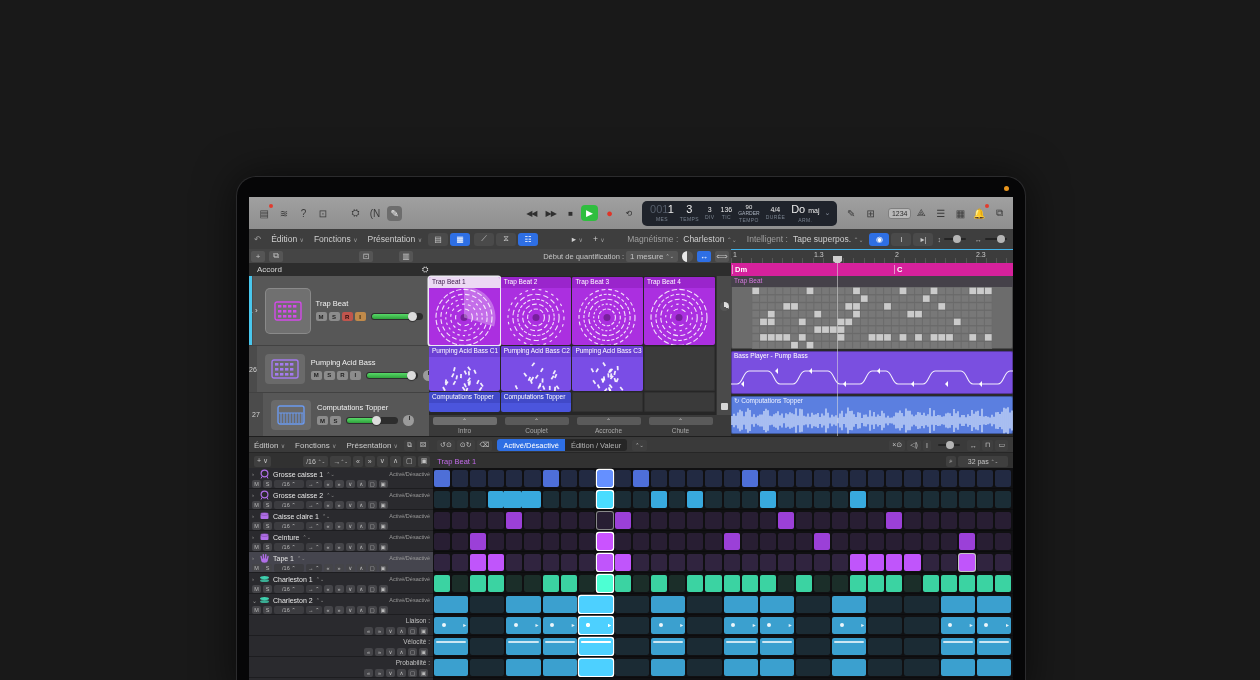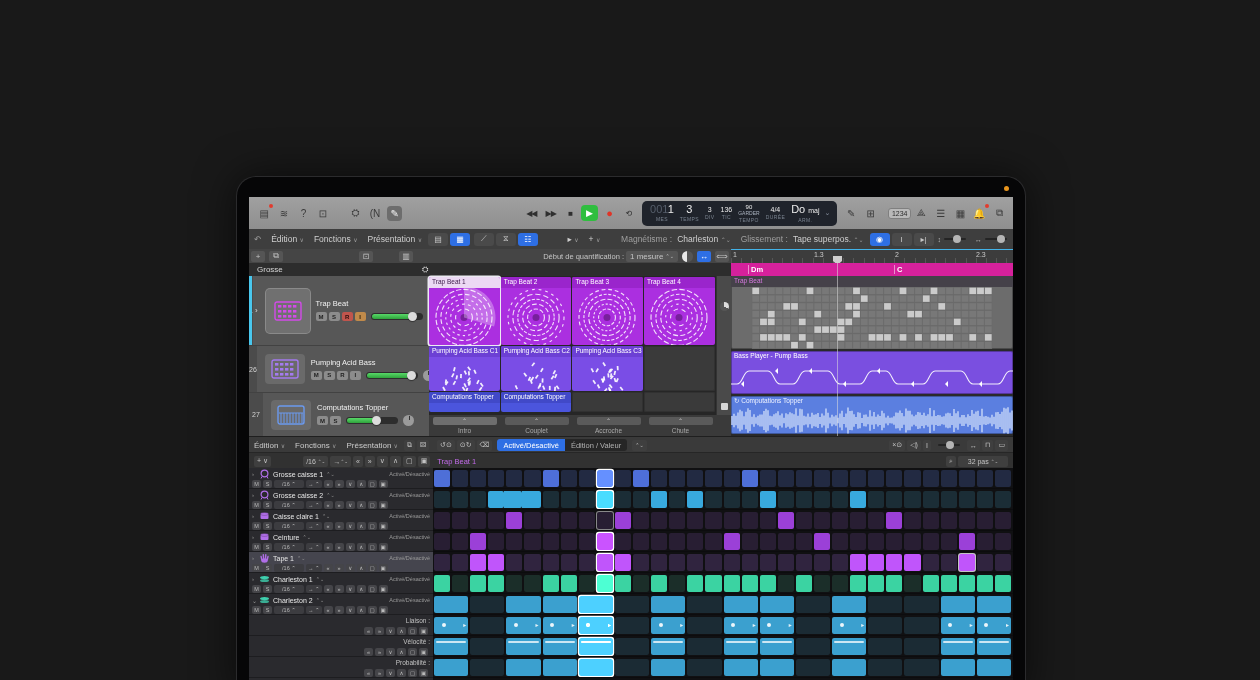--- a/index.html
+++ b/index.html
@@ -213,21 +213,21 @@
       <div style="width:6px"></div>
       <div class="mbtn">⟋</div>
       <div class="mbtn">⧖</div>
       <div class="mbtn blue">☷</div>
       <div style="width:84px"></div>
       <div class="menu">▸ <span class="car">∨</span></div>
       <div class="menu">+ <span class="car">∨</span></div>
       <div style="width:38px"></div>
       <div class="menu" style="color:#9f9f9f">Magnétisme :</div>
       <div class="menu" style="margin-left:0"><span>Charleston</span> <span class="car">⌃⌄</span></div>
-      <div class="menu" style="color:#9f9f9f">Glissement :</div>
+      <div class="menu" style="color:#9f9f9f">Intelligent :</div>
       <div class="menu" style="margin-left:0"><span>Tape superpos.</span> <span class="car">⌃⌄</span></div>
       <div class="mbtn blue">◉</div>
       <div class="mbtn">I</div>
       <div class="mbtn">▸|</div>
       <div class="slider">↕<span class="trk">
             <span class="th" style="left:9px"></span>
           </span></div>
       <div class="slider">↔<span class="trk">
             <span class="th" style="left:12px"></span>
           </span></div>
@@ -241,21 +241,21 @@
       <div style="width:22px"></div>
       <div class="tbx">▥</div>
       <div style="flex:1"></div>
       <div>Début de quantification :</div>
       <div class="tbx" style="padding:0 4px"><span>1 mesure</span>&nbsp;<span style="font-size:5px">⌃⌄</span></div>
       <div class="tbx" style="border-radius:50%;width:11px;min-width:11px;background:linear-gradient(90deg,#e8e8e8 50%,#555 50%)"></div>
       <div class="tbx" style="background:#2e6fe4;color:#fff">↔</div>
       <div class="tbx">⟺</div>
     </div>
     <div class="accrow">
-      <div style="margin-left:8px">Grosse</div>
+      <div style="margin-left:8px">Accord</div>
       <div style="position:absolute;left:173px">⛭</div>
     </div>
 
     <div class="llbody">
       <div class="lltracks" id="ll-tracks">
           <div class="lltrack" style="height: 69px;">
             <div class="numcol">1<span class="selbar"></span></div>
             <div style="font-size: 8px; color: rgb(221, 221, 221); margin-left: 2px;">›</div>
             <div class="tile big">
               <svg width="28" height="20" viewBox="0 0 28 20">
@@ -508,21 +508,21 @@
     <div class="arr">
       <div class="ruler" id="arr-ruler">
           <div class="ticks"></div>
           <span class="rnum" style="left: 2px;">1</span>
           <span class="rnum" style="left: 83px;">1.3</span>
           <span class="rnum" style="left: 164px;">2</span>
           <span class="rnum" style="left: 245px;">2.3</span>
           <div class="phmark" style="left: 102px;"></div>
         </div>
       <div class="chordstrip" id="arr-chords" style="background: rgb(214, 33, 156);">
-          <div class="chord" style="left: 17px;">Dm</div>
+          <div class="chord" style="left: 1px;">Dm</div>
           <div class="chord" style="left: 163px;">C</div>
         </div>
       <div id="arr-regions">
           <div class="region" style="top: 27px; height: 73px; background: rgb(108, 108, 108);">
             <div class="rhead" style="background: rgb(69, 65, 73); color: rgb(214, 122, 224);">Trap Beat</div>
             <svg width="282" height="62" viewBox="0 0 31 8" style="display: block;">
               <rect x="0" y="0" width="31" height="8" fill="#6a6a6a"></rect>
               <rect x="0.06" y="0.08" width="0.88" height="0.84" fill="#cbcbcb"></rect>
               <rect x="1.06" y="0.08" width="0.88" height="0.84" fill="#787878"></rect>
               <rect x="2.06" y="0.08" width="0.88" height="0.84" fill="#787878"></rect>

